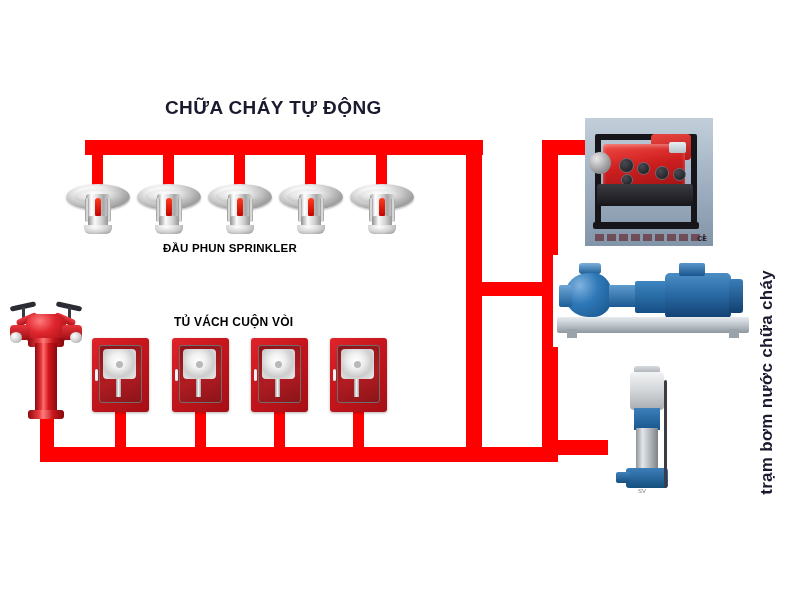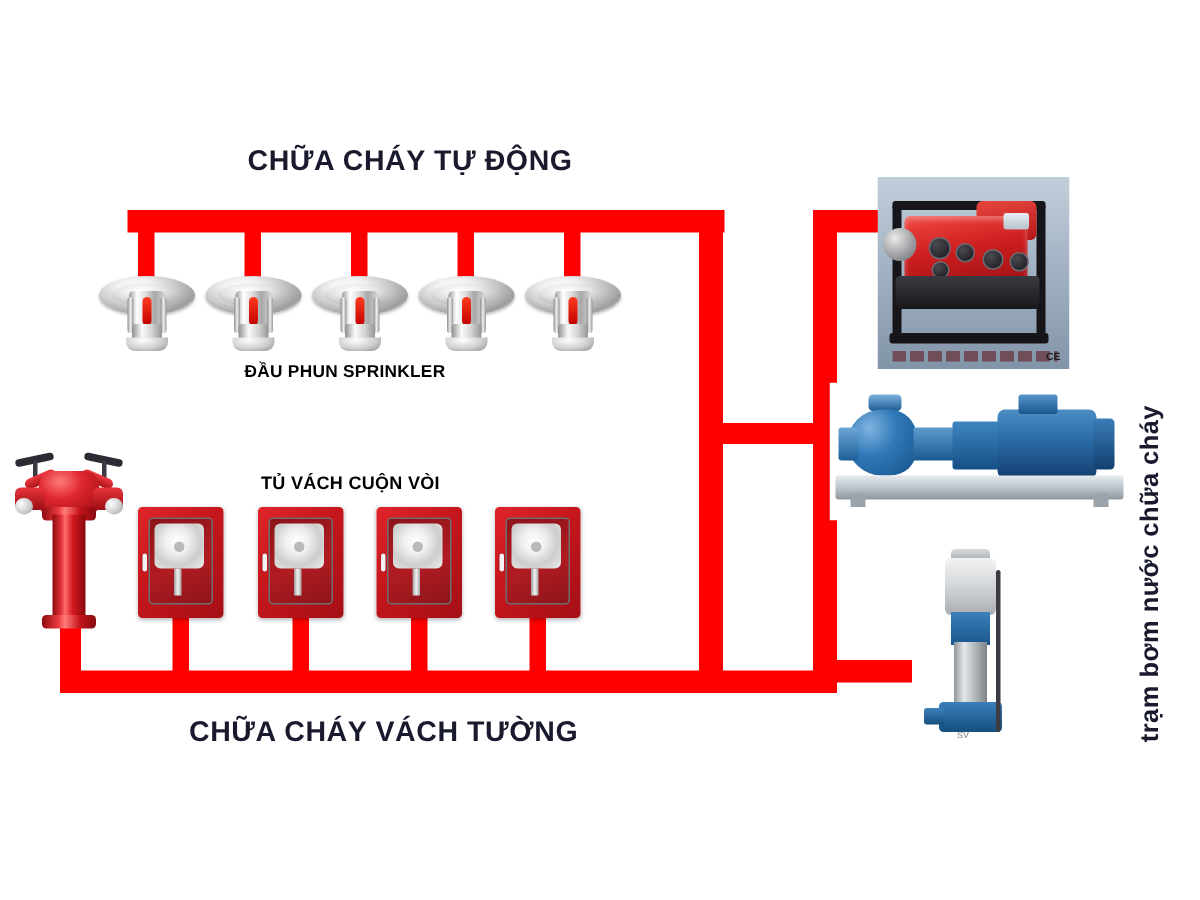--- a/index.html
+++ b/index.html
@@ -418,17 +418,16 @@
     <div class="vp-cable"></div>
     <div class="vp-caption">SV</div>
   </div>
 
   <div class="label title-top lbl-dark" style="left:165px;top:97px;">CHỮA CHÁY TỰ ĐỘNG</div>
 
   <div class="label sub-red" style="left:163px;top:242px;">ĐẦU PHUN SPRINKLER</div>
 
   <div class="label sub-dark" style="left:174px;top:315px;">TỦ VÁCH CUỘN VÒI</div>
 
-  <div class="label title-bottom lbl-dark" style="left:126px;top:478px;">CHỮA CHÁY VÁCH TƯỜNG</div>
 
   <div class="vert-label" style="left:757px;top:270px;">trạm bơm nước chữa cháy</div>
 
 </div>
 
 </body></html>

